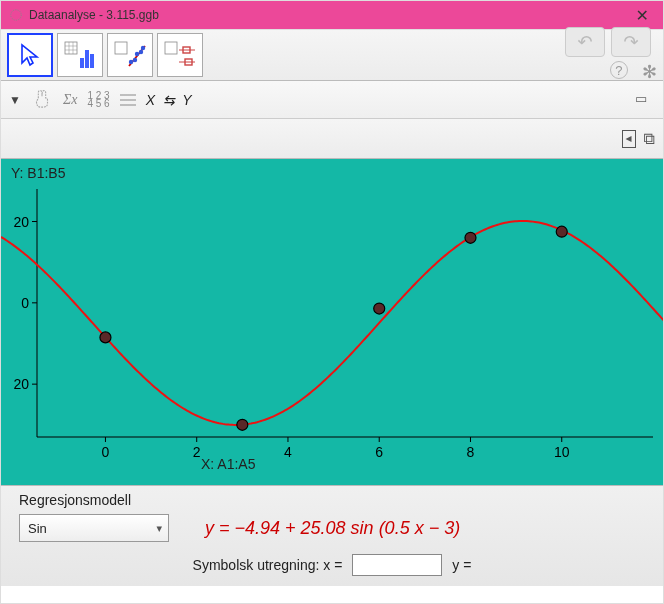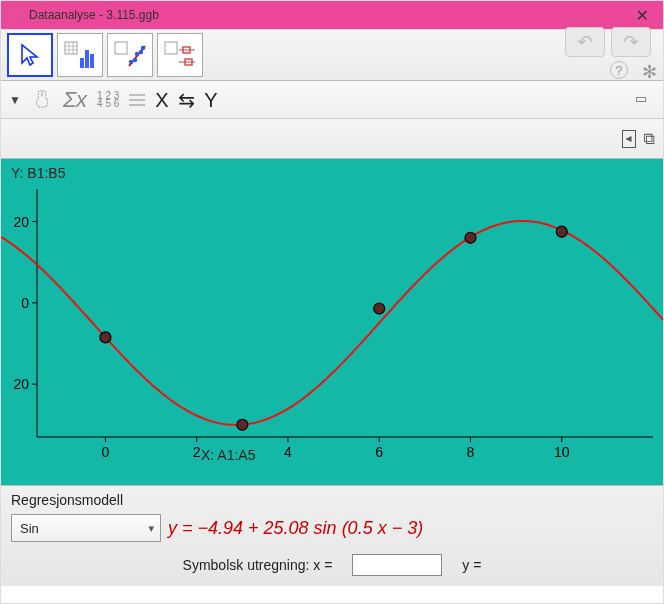--- a/index.html
+++ b/index.html
@@ -14,42 +14,42 @@
   .toolbtn { width: 46px; height: 44px; border: 1px solid #aaa; background: #fff; margin-right: 4px; display: flex; align-items: center; justify-content: center; }
   .toolbtn.selected { border: 2px solid #1e40ff; }
   .toolbar1 .spacer { flex: 1; }
   .undoRedo { display: flex; gap: 6px; align-items: center; margin-right: 6px; }
   .undoBtn, .redoBtn { width: 40px; height: 30px; background: #e9e9e9; border: 1px solid #ccc; border-radius: 4px; display:flex; align-items:center; justify-content:center; color:#bbb; font-size:18px; }
   .helprow { display:flex; gap: 14px; margin-left: 10px; color:#999; font-size:18px; }
 
   .toolbar2 { height: 38px; background: linear-gradient(#f8f8f8,#efefef); border-bottom: 1px solid #ccc; display:flex; align-items:center; padding: 0 8px; gap:10px; }
   .tb2-drop { font-size: 12px; color:#444; }
   .tb2-hand svg { width:22px; height:22px; }
-  .sigma { font-family: Liberation Sans, sans-serif; font-size: 22px; font-style: italic; color:#888; }
+  .sigma { font-family: Liberation Serif, serif; font-size: 14px; font-style: italic; color:#888; }
   .digits { font-size: 10px; line-height: 8px; color:#888; }
   .lines { width:16px; height:14px; }
-  .swaplabel { font-size: 20px; color:#222; letter-spacing: 2px; }
+  .swaplabel { font-size: 14px; color:#222; letter-spacing: 2px; font-style: italic; }
   .toolbar2 .spacer2 { flex:1; }
   .panelbtn { width:20px; height:18px; color:#666; }
 
   .chartbar { height: 40px; background: linear-gradient(#f5f5f5,#ececec); border-bottom: 1px solid #bbb; display:flex; align-items:center; padding: 0 8px; }
   .select { height: 28px; border: 1px solid #999; background: linear-gradient(#fff,#eee); padding: 0 22px 0 8px; font-size: 13px; position: relative; min-width: 120px; display:flex; align-items:center; }
   .select::after { content:"▾"; position:absolute; right:6px; color:#555; font-size:11px; }
 
   .plotarea { height: 326px; background:#14b8a6; position: relative; }
   .plotarea svg { position:absolute; top:0; left:0; }
   .ylabel { position:absolute; top:6px; left:10px; font-size:14px; }
-  .xlabel { position:absolute; bottom:22px; left:200px; font-size:14px; }
+  .xlabel { position:absolute; bottom:13px; left:200px; font-size:14px; }
 
-  .regpanel { background: linear-gradient(#f0f0f0,#e6e6e6); border-top: 1px solid #bbb; padding: 6px 10px 10px; }
+  .regpanel { background: linear-gradient(#f0f0f0,#e6e6e6); border-top: 1px solid #bbb; padding: 6px 18px 10px; }
   .regtitle { font-size: 14px; margin-bottom: 6px; }
-  .regrow { display:flex; align-items:center; gap: 7px; }
+  .regrow { display:flex; align-items:center; gap: 36px; }
   .regsel { min-width: 150px; }
   .eq { color:#c00; font-family: Liberation Sans, sans-serif; font-style: italic; font-size: 18px; }
-  .symrow { display:flex; align-items:center; justify-content:center; gap:20px; margin-top:12px; font-size:14px; }
+  .symrow { display:flex; align-items:center; justify-content:center; gap:10px; margin-top:12px; font-size:14px; }
   .symrow input { width: 90px; height:22px; border:1px solid #888; padding: 0 4px; font-size:13px; }
 
   .rightactions { display:flex; gap:8px; color:#555; font-size:16px; margin-left:auto; }
 </style>
 </head>
 <body>
 
 <div class="titlebar">
   <svg class="appicon" viewBox="0 0 24 24">
       <circle cx="12" cy="12" r="9" fill="none" stroke="#888" stroke-width="1.5" stroke-dasharray="2 2"></circle>

